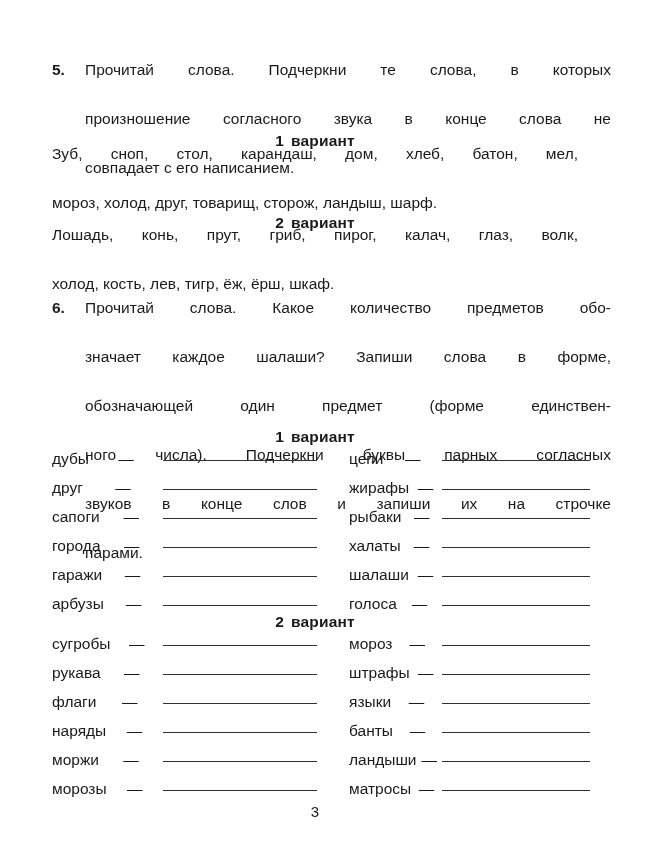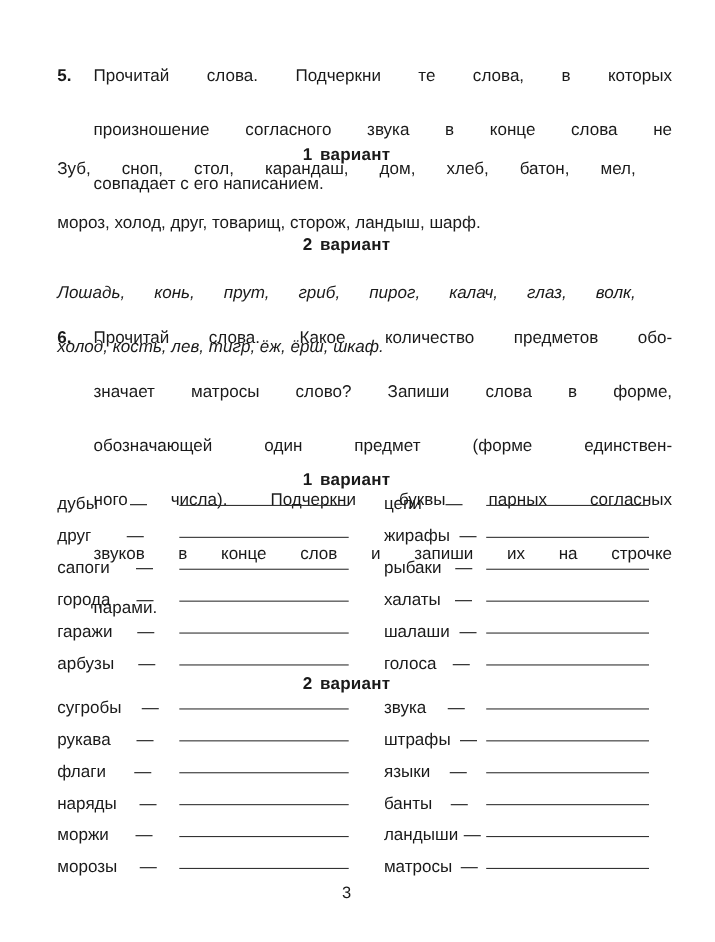--- a/index.html
+++ b/index.html
@@ -145,30 +145,30 @@
 
   <div class="wordlist" style="position:absolute; left:0; top:142px; width:526px;">
     <span class="jline">Зуб, сноп, стол, карандаш, дом, хлеб, батон, мел,</span>
     <span class="jline last">мороз, холод, друг, товарищ, сторож, ландыш, шарф.</span>
   </div>
 
   <div class="variant-head" style="position:absolute; left:0; top:211px; width:526px;">
     <span class="vnum">2</span><span>вариант</span>
   </div>
 
-  <div class="wordlist" style="position:absolute; left:0; top:255px; width:526px;font-style:italic;">
+  <div class="wordlist" style="position:absolute; left:0; top:223px; width:526px;">
     <span class="jline">Лошадь, конь, прут, гриб, пирог, калач, глаз, волк,</span>
     <span class="jline last">холод, кость, лев, тигр, ёж, ёрш, шкаф.</span>
   </div>
 
   <div class="exercise" style="position:absolute; left:0; top:296px; width:526px;">
     <span class="ex-num">6.</span>
     <div class="ex-text">
       <span class="jline">Прочитай слова. Какое количество предметов обо-</span>
-      <span class="jline">значает матросы слово? Запиши слова в форме,</span>
+      <span class="jline">значает каждое шалаши? Запиши слова в форме,</span>
       <span class="jline">обозначающей один предмет (форме единствен-</span>
       <span class="jline">ного числа). Подчеркни буквы парных согласных</span>
       <span class="jline">звуков в конце слов и запиши их на строчке</span>
       <span class="jline last">парами.</span>
     </div>
   </div>
 
   <div class="variant-head" style="position:absolute; left:0; top:425px; width:526px;">
     <span class="vnum">1</span><span>вариант</span>
   </div>
@@ -272,21 +272,21 @@
         <span class="rule"></span>
       </div>
       <div class="fill-row">
         <span class="fw">морозы</span>
         <span class="dash">—</span>
         <span class="rule"></span>
       </div>
     </div>
     <div class="fill-col right">
       <div class="fill-row">
-        <span class="fw">звука</span>
+        <span class="fw">мороз</span>
         <span class="dash">—</span>
         <span class="rule"></span>
       </div>
       <div class="fill-row">
         <span class="fw">штрафы</span>
         <span class="dash">—</span>
         <span class="rule"></span>
       </div>
       <div class="fill-row">
         <span class="fw">языки</span>

